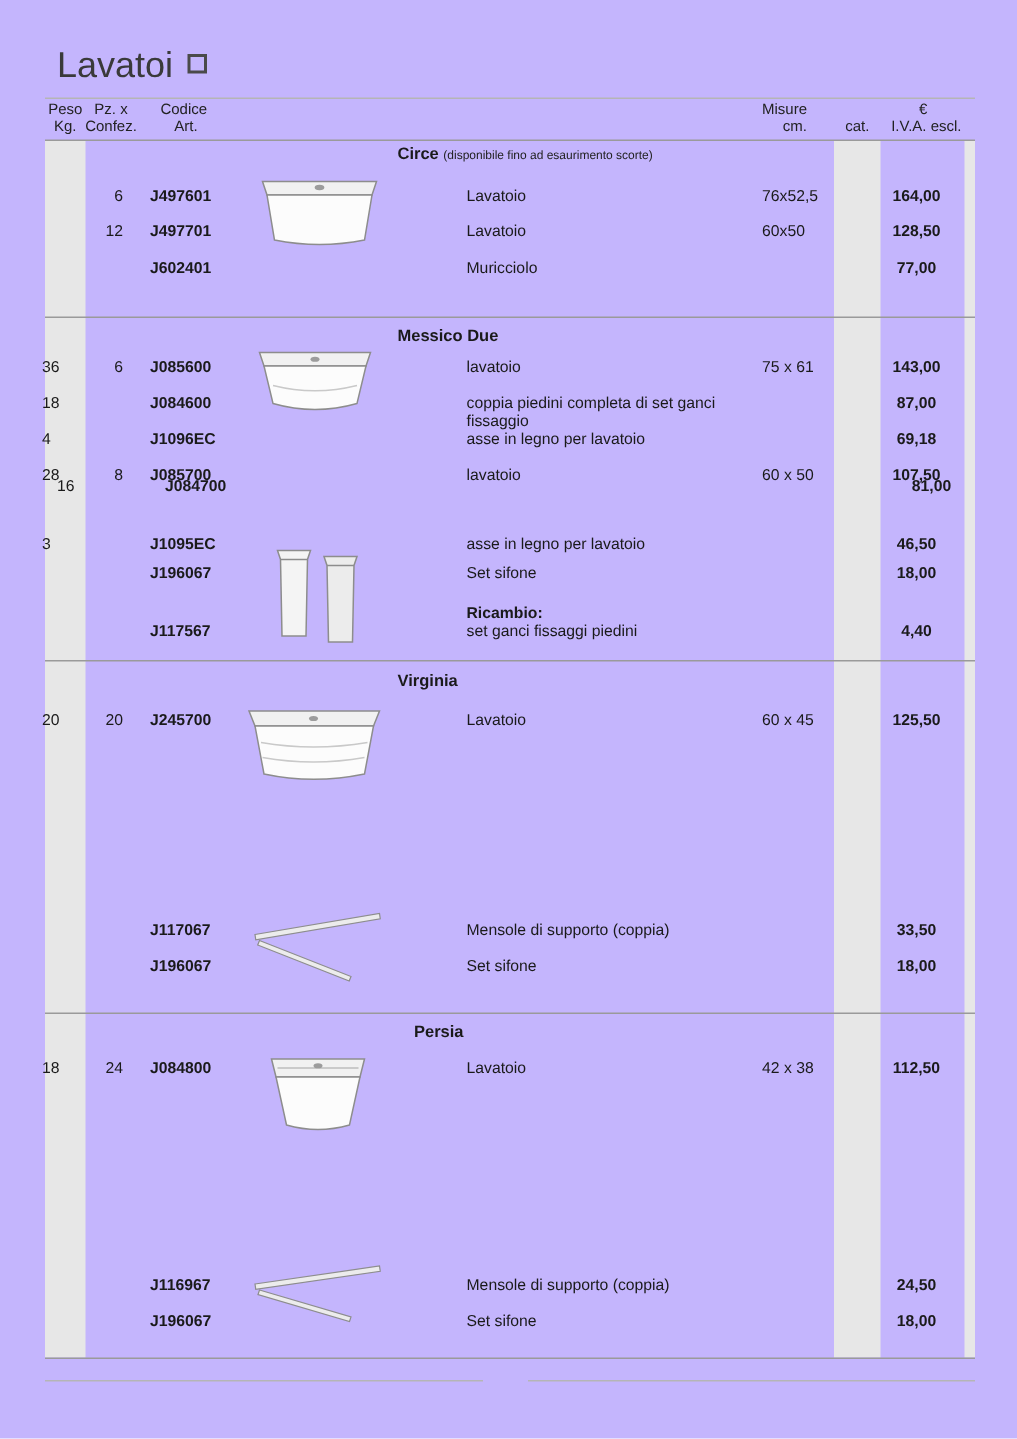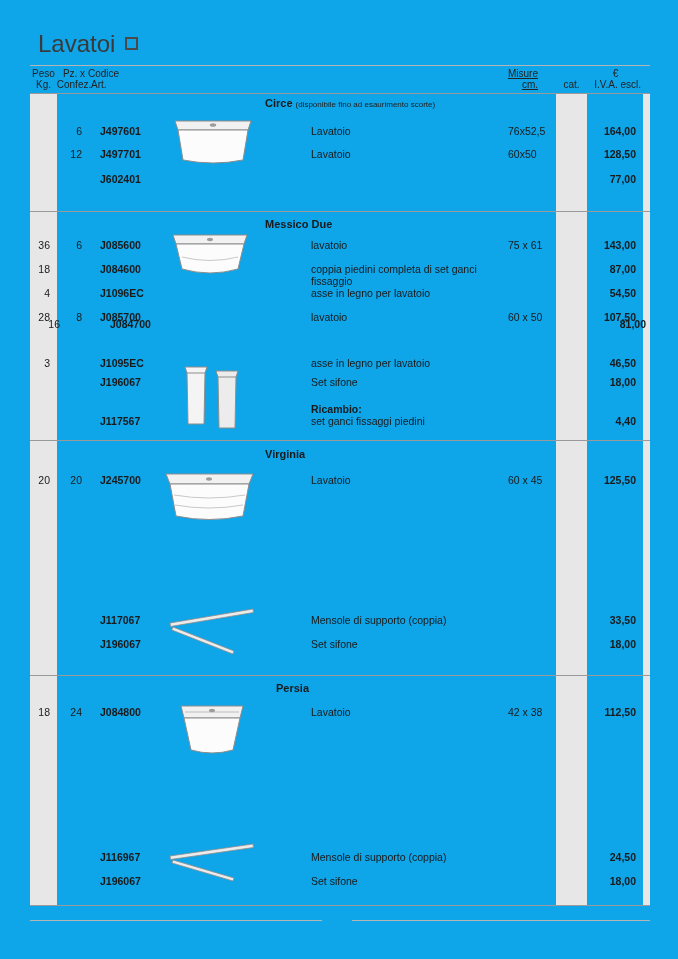--- a/index.html
+++ b/index.html
@@ -1,40 +1,40 @@
 <!DOCTYPE html>
 <html><head>
 <meta charset="utf-8">
 <style>
   * { margin:0; padding:0; box-sizing:border-box; }
   html,body { background:#ffffff; }
   body { font-family:"Liberation Sans","DejaVu Sans",sans-serif; color:#1a1a1a; }
-  .page { position:relative; width:678px; height:959px; background:#0ea5e9; overflow:hidden; }
+  .page { position:relative; width:678px; height:959px; background:#c4b5fd; overflow:hidden; }
 
   .title { position:absolute; left:38px; top:30px; font-size:24px; color:#3a3a3a; }
   .title-square { display:inline-block; width:13px; height:13px; border:2px solid #4a4a4a; margin-left:10px; vertical-align:2px; }
 
   .hline { position:absolute; left:30px; width:620px; height:1px; background:#9a9a9a; }
   .band  { position:absolute; background:#e7e7e7; top:94px; height:811px; }
 
   .colhead { position:absolute; font-size:10px; line-height:11px; color:#222; }
   .center { text-align:center; }
   .rightal { text-align:right; }
 
   .sec-head { position:absolute; left:265px; font-size:11px; line-height:12px; font-weight:bold; }
   .sec-note { font-size:8px; font-weight:normal; margin-left:3px; color:#222; }
 
   .row { position:absolute; left:0; width:678px; height:14px; font-size:10.5px; line-height:12px; }
   .row > span { position:absolute; top:0; }
-  .c-peso  { left:28px;  width:22px;  text-align:right; }
+  .c-peso  { left:28px;  width:22px;  }
   .c-pz    { left:56px;  width:26px;  text-align:right; }
   .c-code  { left:100px; width:70px;  font-weight:bold; }
   .c-desc  { left:265px; width:245px;padding-left:46px; }
   .c-mis   { left:508px; width:62px; }
-  .c-price { left:586px; width:50px;  text-align:right; font-weight:bold; }
+  .c-price { left:586px; width:50px;  text-align:center; font-weight:bold; }
 
   .product-img { position:absolute; }
 
   .pagenum { position:absolute; top:922px; left:0; width:678px; text-align:center; font-size:11px; color:#3a3a3a; }
 </style>
 </head>
 <body>
 
 <div class="page">
 
@@ -50,25 +50,25 @@
   <div class="band" style="left:643px; width:7px;"></div>
 
   <div class="colhead center" style="left:30px; top:68px; width:27px;">
     <div>Peso</div>
     <div>Kg.</div>
   </div>
   <div class="colhead center" style="left:55px; top:68px; width:38px;">
     <div>Pz. x</div>
     <div>Confez.</div>
   </div>
-  <div class="colhead" style="left:88px; top:68px; width:45px;">
+  <div class="colhead" style="left:100px; top:68px; width:45px;text-align:center;">
     <div>Codice</div>
     <div style="padding-left:3px;">Art.</div>
   </div>
-  <div class="colhead rightal" style="left:498px; top:68px; width:40px;text-decoration:underline;">
+  <div class="colhead rightal" style="left:498px; top:68px; width:40px;">
     <div>Misure</div>
     <div>cm.</div>
   </div>
   <div class="colhead center" style="left:556px; top:79px; width:31px;">cat.</div>
   <div class="colhead center" style="left:590px; top:68px; width:51px;">€</div>
   <div class="colhead rightal" style="left:560px; top:79px; width:81px;">I.V.A. escl.</div>
 
   <div class="sec-head" style="top:97px;">
     <span>Circe</span><span class="sec-note">(disponibile fino ad esaurimento scorte)</span>
   </div>
@@ -88,20 +88,21 @@
   </div>
   <div class="row" style="top:148px;">
     <span class="c-pz">12</span>
     <span class="c-code">J497701</span>
     <span class="c-desc">Lavatoio</span>
     <span class="c-mis">60x50</span>
     <span class="c-price">128,50</span>
   </div>
   <div class="row" style="top:173px;">
     <span class="c-code">J602401</span>
+    <span class="c-desc">Muricciolo</span>
     <span class="c-price">77,00</span>
   </div>
 
   <div class="hline" style="top:211px;"></div>
 
   <div class="sec-head" style="top:218px;">
     <span>Messico Due</span>
   </div>
 
   <svg class="product-img" style="left:168px; top:227px;" width="84" height="56" viewBox="0 0 84 56">
@@ -129,21 +130,21 @@
   <div class="row" style="top:263px;">
     <span class="c-peso">18</span>
     <span class="c-code">J084600</span>
     <span class="c-desc">coppia piedini completa di set ganci fissaggio</span>
     <span class="c-price">87,00</span>
   </div>
   <div class="row" style="top:287px;">
     <span class="c-peso">4</span>
     <span class="c-code">J1096EC</span>
     <span class="c-desc">asse in legno per lavatoio</span>
-    <span class="c-price">54,50</span>
+    <span class="c-price">69,18</span>
   </div>
   <div class="row" style="top:311px;">
     <span class="c-peso">28</span>
     <span class="c-pz">8</span>
     <span class="c-code">J085700</span>
     <span class="c-desc">lavatoio</span>
     <span class="c-mis">60 x 50</span>
     <span class="c-price">107,50</span>
   </div>
   <div class="row" style="top:318px;margin-left:10px;">

